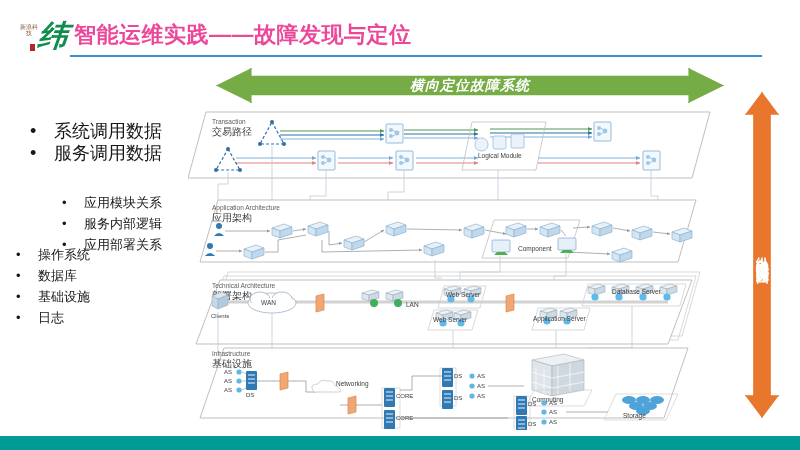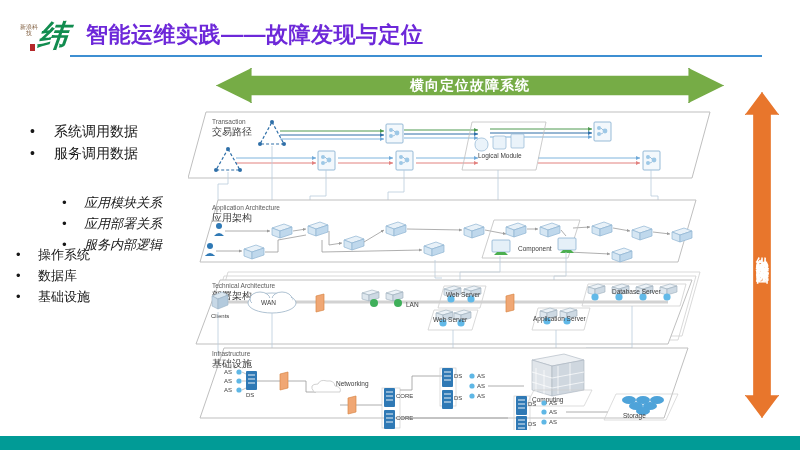--- a/index.html
+++ b/index.html
@@ -15,39 +15,39 @@
   .logo .seal{position:absolute;left:2px;top:8px;font-size:6px;line-height:6px;
     color:#7d5a3a;letter-spacing:0;width:22px;text-align:center;
     writing-mode:horizontal-tb;font-family:"DejaVu Serif",serif;}
   .logo .brush{position:absolute;left:22px;top:2px;font-size:30px;line-height:36px;
     color:#118c4f;font-family:"DejaVu Serif",serif;font-weight:bold;
     font-style:italic;transform:skewX(-6deg);}
   .logo .redmark{position:absolute;left:14px;top:28px;width:5px;height:7px;
     background:#b5282a;}
 
   .page-title{
-    position:absolute;left:86px;top:20px;
-    font-size:22px;font-weight:bold;color:#6d28d9;letter-spacing:.5px;
+    position:absolute;left:74px;top:20px;
+    font-size:22px;font-weight:bold;color:#ec4899;letter-spacing:.5px;
     white-space:nowrap;
   }
   .title-rule{position:absolute;left:70px;top:55px;width:692px;height:2px;
     background:#3d8fd2;}
 
   
   .h-arrow{
     position:absolute;left:216px;top:68px;width:508px;height:35px;
     background:#76ac46;border:1px solid #5f9438;
     clip-path:polygon(0% 50%, 7% 0%, 7% 22%, 93% 22%, 93% 0%, 100% 50%,
                       93% 100%, 93% 78%, 7% 78%, 7% 100%);
     box-sizing:border-box;
   }
   .h-arrow-label{
     position:absolute;left:216px;top:68px;width:508px;height:35px;
     display:flex;align-items:center;justify-content:center;
-    color:#ffffff;font-size:14px;font-weight:bold;letter-spacing:1px;
+    color:#ffffff;font-size:14px;font-weight:bold;letter-spacing:1px;font-style:italic;
   }
 
   
   .v-arrow{
     position:absolute;left:745px;top:92px;width:34px;height:326px;
     background:#e8762c;border:1px solid #cf5f18;
     clip-path:polygon(50% 0%, 100% 7%, 76% 7%, 76% 93%, 100% 93%, 50% 100%,
                       0% 93%, 24% 93%, 24% 7%, 0% 7%);
     box-sizing:border-box;
   }
@@ -62,24 +62,24 @@
 
   
   .blist{position:absolute;list-style:none;margin:0;padding:0;}
   .blist li{
     position:relative;color:#171717;white-space:nowrap;
     padding-left:18px;
   }
   .blist li::before{
     content:"\2022";position:absolute;left:0;top:0;color:#171717;
   }
-  .g1{left:30px;top:120px;font-size:14px;line-height:22px;}
+  .g1{left:30px;top:120px;font-size:18px;line-height:22px;}
   .g1 li{padding-left:24px;}
   .g2{left:62px;top:192px;font-size:13px;line-height:21px;}
-  .g2 li{padding-left:22px;font-style:italic;}
+  .g2 li{padding-left:22px;}
   .g3{left:16px;top:244px;font-size:13px;line-height:21px;}
   .g3 li{padding-left:22px;}
   .g4{left:62px;top:360px;font-size:13px;line-height:21px;}
   .g4 li{padding-left:22px;}
 
   
   .diagram{position:absolute;left:188px;top:100px;width:540px;height:330px;}
   .diagram svg{display:block;}
 
   
@@ -108,28 +108,29 @@
     <span>纵向挖掘故障原因</span>
   </div>
 
   <ul class="blist g1">
     <li>系统调用数据</li>
     <li>服务调用数据</li>
   </ul>
 
   <ul class="blist g2">
     <li>应用模块关系</li>
+    <li>服务内部逻辑</li>
     <li>应用部署关系</li>
-    <li>服务内部逻辑</li>
   </ul>
 
   <ul class="blist g3">
     <li>操作系统</li>
     <li>数据库</li>
     <li>基础设施</li>
+    <li>日志</li>
   </ul>
 
 
   <div class="diagram">
   <svg width="540" height="330" viewBox="0 0 540 330" xmlns="http://www.w3.org/2000/svg">
     <defs>
       <marker id="ar" markerWidth="5" markerHeight="5" refX="4" refY="2" orient="auto">
         <path d="M0,0 L4,2 L0,4 z" fill="#6fa9d8"></path>
       </marker>
       <marker id="arg" markerWidth="5" markerHeight="5" refX="4" refY="2" orient="auto">

